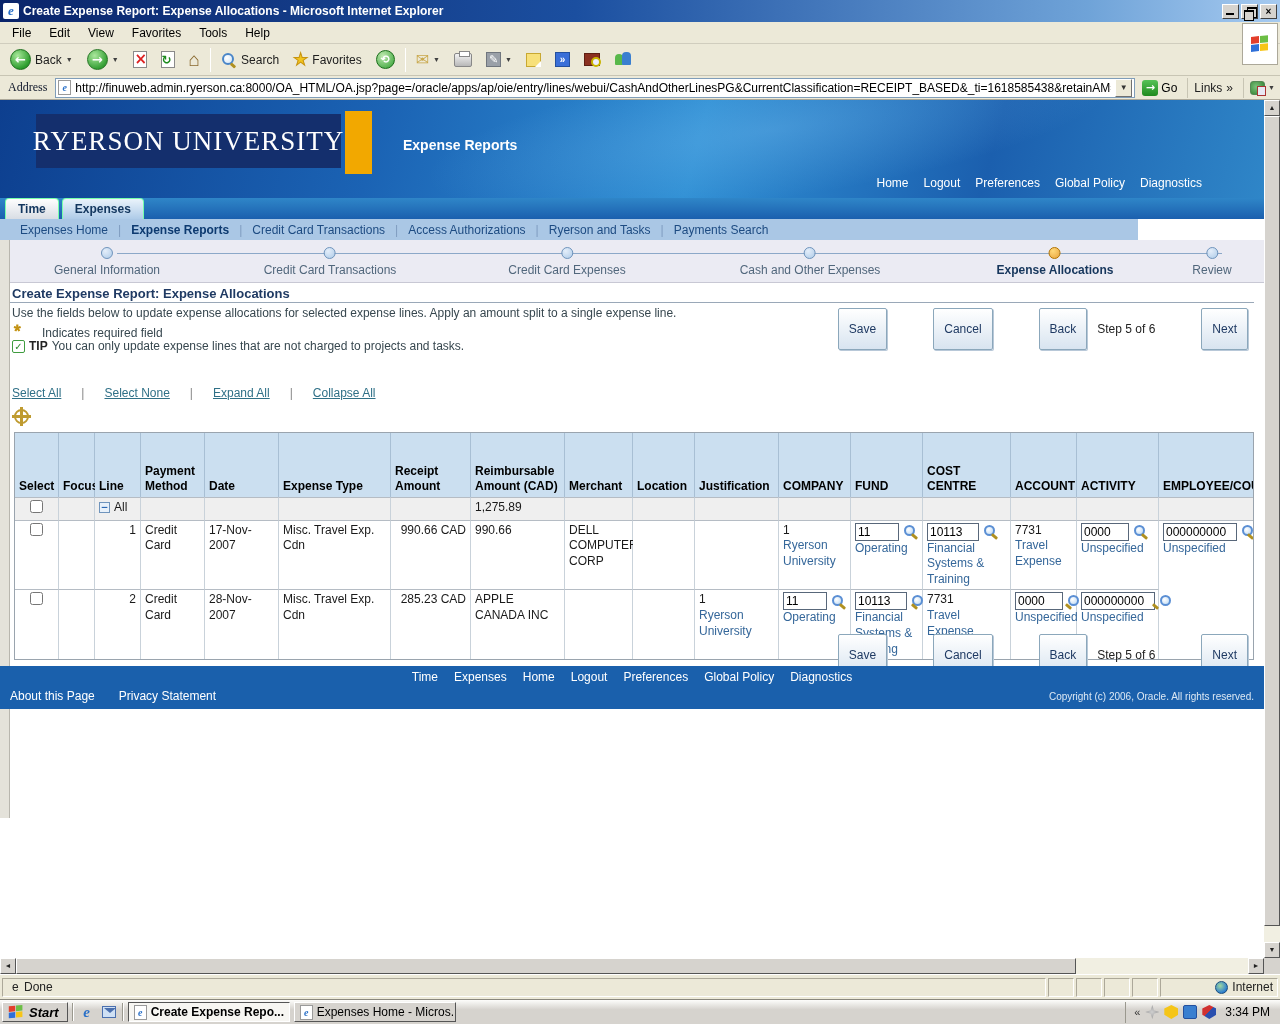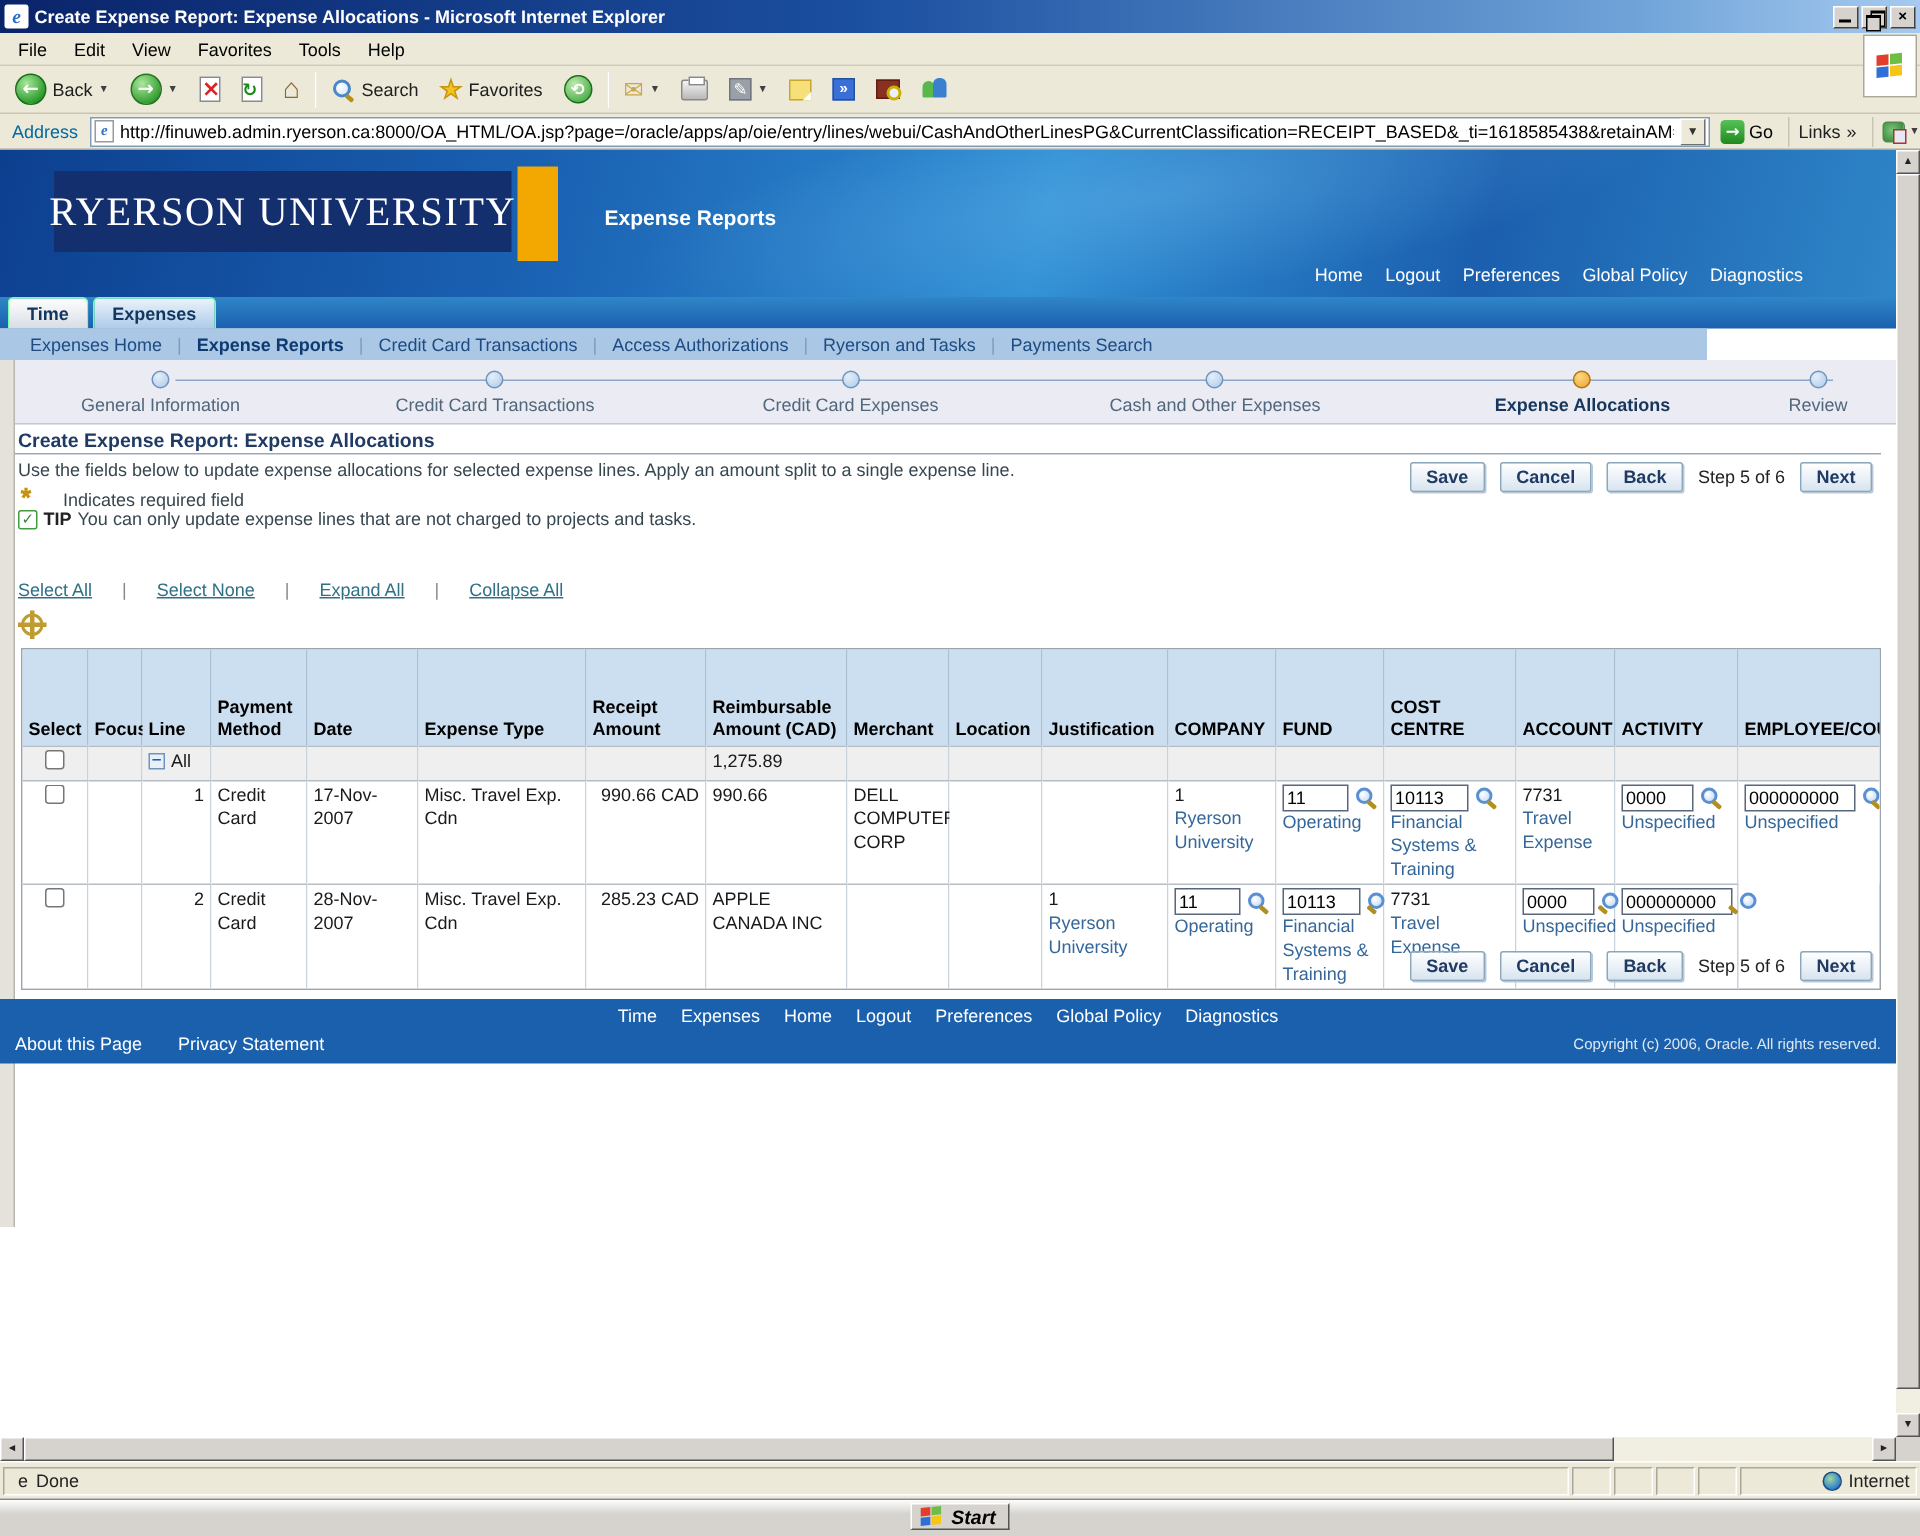--- a/index.html
+++ b/index.html
@@ -56,21 +56,21 @@
   .note::after { content:""; position:absolute; right:-1px; bottom:-1px; border-style:solid; border-width:0 0 6px 6px; border-color:transparent transparent #fff transparent; }
   .bluedoc { width:15px; height:15px; background:#3a6fd8; border:1px solid #24509e; color:#fff; font:bold 10px/14px "Liberation Sans",sans-serif; text-align:center; }
   .book { width:16px; height:13px; background:#8a3020; border:1px solid #5e1e12; position:relative; }
   .book::after { content:""; position:absolute; right:-2px; bottom:-2px; width:6px; height:6px; border:2px solid #c8b400; border-radius:50%; background:#eef; }
   .people { width:18px; height:15px; position:relative; }
   .people::before { content:""; position:absolute; left:1px; top:2px; width:8px; height:11px; background:#58b84a; border-radius:4px 4px 1px 1px; }
   .people::after { content:""; position:absolute; left:8px; top:0; width:9px; height:13px; background:#3a7fd0; border-radius:4px 4px 1px 1px; }
 
   .addressbar { position:absolute; left:0; top:76px; width:1280px; height:24px; background:#ece9d8;
     border-bottom:1px solid #aca899; display:flex; align-items:center; padding:0 4px; gap:4px; }
-  .addr-label { font-size:12px; color:#0369a1; padding:0 4px; }
+  .addr-label { font-size:12px; color:#0f172a; padding:0 4px;font-family:Liberation Serif, serif; }
   .addr-input { flex:0 0 1080px; height:20px; background:#fff; border:1px solid #7f9db9; display:flex; align-items:center; padding:0 2px; gap:4px; overflow:hidden; }
   .addr-input .pgico { flex:0 0 13px; height:15px; background:#fff; border:1px solid #9a9a9a; color:#2b71c8; font:bold italic 10px/13px "Liberation Serif",serif; text-align:center; }
   .addr-url { font-size:12px; color:#000; white-space:nowrap; overflow:hidden; flex:1; }
   .addr-dd { flex:0 0 17px; height:18px; background:#ece9d8; border:1px solid #fff; border-right-color:#707070; border-bottom-color:#707070; font-size:8px; text-align:center; line-height:16px; color:#333; }
   .gobtn { display:flex; align-items:center; gap:3px; padding:1px 6px 1px 3px; }
   .goico { width:16px; height:16px; background:linear-gradient(#57c257,#1e8a1e); border-radius:3px; color:#fff; font:bold 11px/15px "DejaVu Sans",sans-serif; text-align:center; }
   .linksbtn { display:flex; align-items:center; gap:4px; padding:0 6px; border-left:1px solid #c8c5b4; height:20px; color:#202020; }
   .lastico { display:flex; align-items:center; gap:3px; padding:0 6px; border-left:1px solid #c8c5b4; height:20px; }
   .webico { width:15px; height:14px; background:radial-gradient(circle at 40% 40%,#7cc27c,#2d7d2d); border-radius:3px; border:1px solid #585; position:relative; }
   .webico::after{content:"";position:absolute;right:-2px;bottom:-2px;width:7px;height:8px;background:#e8e8f4;border:1px solid #a33;}
@@ -113,22 +113,22 @@
   .gutter { position:absolute; left:0; top:140px; width:10px; height:578px; background:#e4e2da; border-right:1px solid #b8b6ae; }
 
   .page-title { position:absolute; left:12px; top:186px; font-weight:bold; font-size:13px; color:#1f3a63; }
   .title-rule { position:absolute; left:10px; top:202px; width:1244px; height:1px; background:#9aa8b8; }
   .instr { position:absolute; left:12px; top:206px; width:760px; font-size:12px; color:#37474f; }
   .req-line { position:absolute; left:14px; top:222px; font-size:12px; color:#37474f; }
   .req-line .star { color:#37474f; margin-right:18px; }
   .btnrow { position:absolute; display:flex; align-items:center; gap:10px; }
   .btnrow.top { right:16px; top:208px; }
   .btnrow.bottom { right:16px; top:534px; }
-  .oabtn { padding:2px 10px; background:linear-gradient(#ffffff,#d8e4f0); border:1px solid #8ba7bb;
-    border-radius:2px; color:#1f3a63; font-weight:bold; font-size:12px; box-shadow:1px 1px 0 #b8c8d8; }
+  .oabtn { padding:13px 10px; background:linear-gradient(#ffffff,#d8e4f0); border:1px solid #8ba7bb;
+    border-radius:2px; color:#1f3a63; font-weight:normal; font-size:12px; box-shadow:1px 1px 0 #b8c8d8;margin-left:36px; }
   .steptext { font-size:12px; color:#222; }
 
   .tiprow { position:absolute; left:12px; top:239px; display:flex; align-items:center; gap:4px; font-size:12px; color:#37474f; }
   .tipico { width:13px; height:13px; background:#fff; border:1px solid #3f9c3f; color:#2c8a2c; font:bold 10px/11px "DejaVu Sans",sans-serif; text-align:center; border-radius:2px; }
   .tiplabel { font-weight:bold; color:#222; }
 
   .selbar { position:absolute; left:10px; top:256px; width:1244px; height:25px; background:#efeff7; border-top:1px solid #d0d0dc;
     display:flex; align-items:center; gap:10px; padding-left:4px; }
   .selbar .lbl { font-weight:bold; font-size:12px; color:#1f3a63; }
   .ddbox { display:flex; }
@@ -184,21 +184,21 @@
   .corner { position:absolute; left:1264px; top:958px; width:16px; height:16px; background:#d6d3ce; }
 
   
   .statusbar { position:absolute; left:0; top:974px; width:1280px; height:25px; background:#ece9d8; border-top:1px solid #fff;
     display:flex; align-items:center; padding:2px 2px; gap:2px; }
   .spanel { height:19px; border:1px solid #aca899; border-bottom-color:#fff; border-right-color:#fff; display:flex; align-items:center; gap:4px; padding:0 4px; font-size:12px; color:#222; }
   .spanel.main { flex:0 0 1044px; }
   .spanel.tiny { flex:0 0 26px; }
   .spanel.zone { flex:1;justify-content:flex-end; }
   .globe { width:13px; height:13px; border-radius:50%; background:radial-gradient(circle at 38% 35%,#9fd89f,#2f7fd0 70%,#1a4f9e); border:1px solid #1a4f7e; }
-  .taskbar { position:absolute; left:0; top:999px; width:1280px; height:25px; background:linear-gradient(#fdfdfb,#d6d3ce 40%,#d6d3ce); border-top:1px solid #8a887e; display:flex; align-items:center; padding:2px 2px; gap:4px;flex-direction:column; }
+  .taskbar { position:absolute; left:0; top:999px; width:1280px; height:25px; background:linear-gradient(#fdfdfb,#d6d3ce 40%,#d6d3ce); border-top:1px solid #8a887e; display:flex; align-items:center; padding:2px 2px; gap:4px; }
   .startbtn { display:flex; align-items:center; gap:4px; height:20px; padding:0 8px 0 4px; background:#d6d3ce; border:1px solid #fff; border-right-color:#555; border-bottom-color:#555; font-weight:bold; font-size:13px; font-style:italic; }
   .tsep { width:2px; height:18px; border-left:1px solid #9a988e; border-right:1px solid #fff; }
   .ql { width:18px; height:18px; display:flex; align-items:center; justify-content:center; }
   .ql .e { color:#2b71c8; font:bold italic 15px/16px "Liberation Serif",serif; }
   .ql .oe { width:14px; height:12px; background:#cfe0f4; border:1px solid #4a6fae; position:relative; }
   .ql .oe::before { content:""; position:absolute; left:0; top:0; border-style:solid; border-width:5px 6px 0 6px; border-color:#4a6fae transparent transparent transparent; margin:1px; }
   .taskbtn { display:flex; align-items:center; gap:4px; height:20px; width:162px; padding:0 5px; font-size:12px; overflow:hidden; white-space:nowrap; }
   .taskbtn .pgico { flex:0 0 13px; height:15px; background:#fff; border:1px solid #9a9a9a; color:#2b71c8; font:bold italic 10px/13px "Liberation Serif",serif; text-align:center; }
   .taskbtn.active { background:#f7f6f2; border:1px solid #555; border-right-color:#fff; border-bottom-color:#fff; font-weight:bold; }
   .taskbtn.idle { background:#d6d3ce; border:1px solid #fff; border-right-color:#555; border-bottom-color:#555; }

